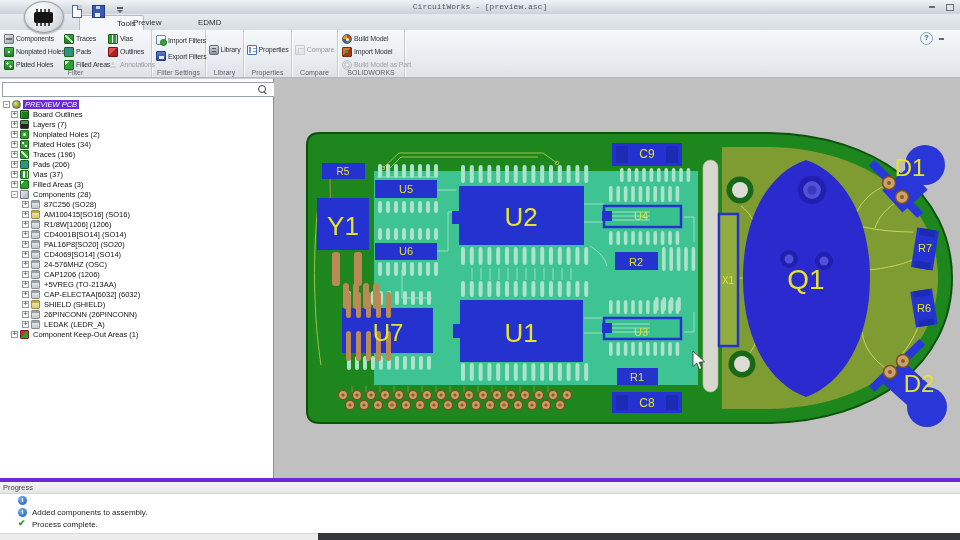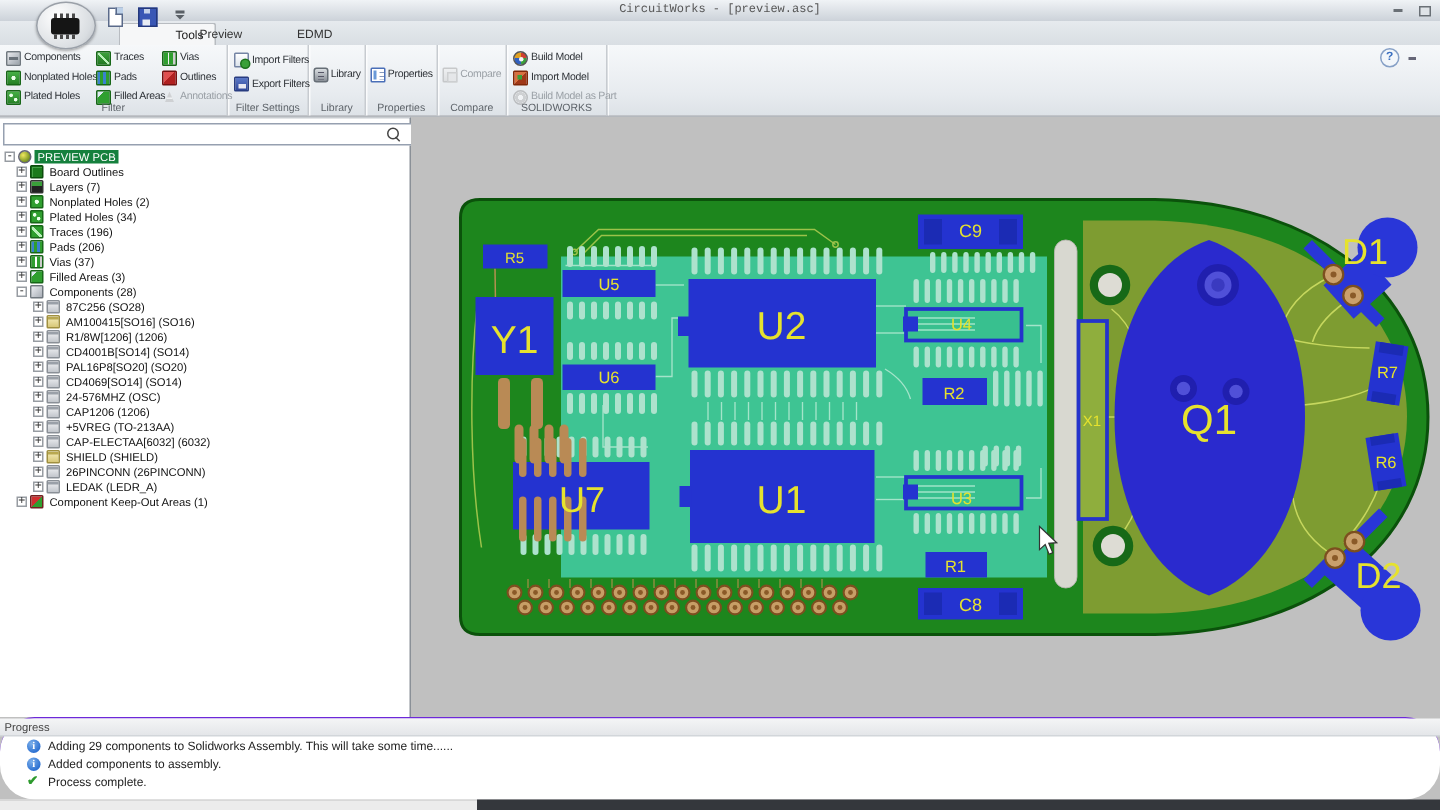--- a/index.html
+++ b/index.html
@@ -94,41 +94,41 @@
     font-size:8px;padding:0 14px 0 3px;font-family:"Liberation Sans",sans-serif;}
   .search-ic{position:absolute;left:258px;top:6px;width:6px;height:6px;border:1.3px solid #444;border-radius:50%;}
   .search-ic::after{content:"";position:absolute;left:5px;top:5px;width:4px;height:1.4px;background:#444;transform:rotate(45deg);transform-origin:0 0;}
   .tree{position:absolute;left:1px;top:20px;right:2px;bottom:1px;overflow:hidden;}
   .trow{display:flex;align-items:center;height:10px;font-size:7.5px;color:#111;}
   .texp{width:7px;height:7px;box-sizing:border-box;border:1px solid #979ca2;background:#fff;flex:none;
     font-size:8px;line-height:4.5px;text-align:center;color:#333;margin-left:2px;}
   .lv1 .texp{margin-left:10px;} .lv2 .texp{margin-left:21px;}
   .tico{width:9px;height:9px;flex:none;margin:0 2px 0 2px;box-sizing:border-box;border-radius:1px;}
   .tlab{white-space:nowrap;padding:0 2px;}
-  .sel .tlab{background:#15803d;color:#fff;}
+  .sel .tlab{background:#6d28d9;color:#fff;font-style:italic;}
   .ti-root{border-radius:50%;background:radial-gradient(circle at 35% 35%,#f0e860,#8aa02a 60%,#4a7010);border:1px solid #667;}
   .ti-board{background:#1c7a1c;border:1px solid #0c4c0c;box-shadow:inset 1px 1px 0 #45a045;}
   .ti-layers{background:linear-gradient(#3aa03a 0 3px,#222 3px);border:1px solid #333;}
   .ti-npholes{background:radial-gradient(circle at 50% 50%,#eaffea 0 1.2px,rgba(0,0,0,0) 1.6px),#2f9f2f;border:1px solid #176617;}
   .ti-pholes{background:radial-gradient(circle at 30% 32%,#eaffea 0 1px,rgba(0,0,0,0) 1.4px),radial-gradient(circle at 68% 68%,#eaffea 0 1px,rgba(0,0,0,0) 1.4px),#2f9f2f;border:1px solid #176617;}
   .ti-traces{background:linear-gradient(45deg,rgba(0,0,0,0) 40%,#b9f0b9 40% 58%,rgba(0,0,0,0) 58%),#2f9f2f;border:1px solid #176617;}
   .ti-pads{background:repeating-linear-gradient(90deg,#3a82d0 0 2px,#2f9f2f 2px 4px);border:1px solid #176617;}
   .ti-vias{background:linear-gradient(90deg,#2f9f2f 0 35%,#fff 35% 50%,#2f9f2f 50% 85%,#ccc 85%);border:1px solid #176617;}
   .ti-filled{background:linear-gradient(135deg,#dde9f1 0 28%,#2f9f2f 28%);border:1px solid #176617;}
   .ti-comps{background:linear-gradient(135deg,#eceef2,#a8aeb6);border:1px solid #70787f;}
   .ti-comp{background:linear-gradient(#f2f3f5,#c2c6cc);border:1px solid #8a9097;box-shadow:inset 0 2px 0 #9aa0a8;}
   .ti-comp-y{background:linear-gradient(#f6eebe,#d8c878);border:1px solid #a09040;box-shadow:inset 0 2px 0 #b8a850;}
   .ti-keepout{background:linear-gradient(135deg,#d03030 0 50%,#2f9f2f 50%);border:1px solid #702020;}
 
   
   .preview{position:absolute;left:274px;top:78px;width:686px;height:400px;background:#c0c0c0;}
 
   
   .progress{position:absolute;left:0;top:478px;width:960px;height:55px;background:#fff;
-    border-top:1px solid #6d28d9;box-sizing:border-box;border-radius:23px;}
+    border-top:4px solid #6d28d9;box-sizing:border-box;}
   .progress-head{height:11px;background:linear-gradient(#f4f5f6,#e4e6e9);border-bottom:1px solid #d2d6da;
     font-size:7.5px;color:#444;padding-left:3px;line-height:11px;}
   .pmsg{display:flex;align-items:center;gap:5px;height:12px;padding-left:18px;font-size:8px;color:#222;}
   .pmsg:first-of-type{margin-top:2px;}
   .pico{width:9px;height:9px;flex:none;position:relative;}
   .pico.info-icon{border-radius:50%;background:radial-gradient(circle at 35% 30%,#7db0ea,#2e72d2 70%);}
   .pico.info-icon::after{content:"i";position:absolute;left:0;right:0;top:0;bottom:0;color:#fff;font-size:7px;
     font-weight:bold;text-align:center;line-height:9px;font-family:"Liberation Serif",serif;}
   .pico.check-icon::after{content:"✔";position:absolute;left:0;top:-2px;color:#2d9a2d;font-size:9px;font-weight:bold;}
   .bottom-strip-l{position:absolute;left:0;top:533px;width:318px;height:7px;background:#ececec;border-top:1px solid #d8d8d8;}
@@ -853,21 +853,20 @@
       </g>
 
       <polygon points="693,351 693,366.5 696.8,363 699.4,369.5 701.8,368.4 699.2,362.2 704.5,361.8" fill="#ffffff" stroke="#333" stroke-width="0.8"></polygon>
     </svg>
   </div>
 
   <div class="progress">
     <div class="progress-head">Progress</div>
     <div class="pmsg">
         <span class="pico info-icon"></span>
-        <span>Adding 29 components to Solidworks Assembly. This will take some time......</span>
       </div>
     <div class="pmsg">
         <span class="pico info-icon"></span>
         <span>Added components to assembly.</span>
       </div>
     <div class="pmsg">
         <span class="pico check-icon"></span>
         <span>Process complete.</span>
       </div>
   </div>

